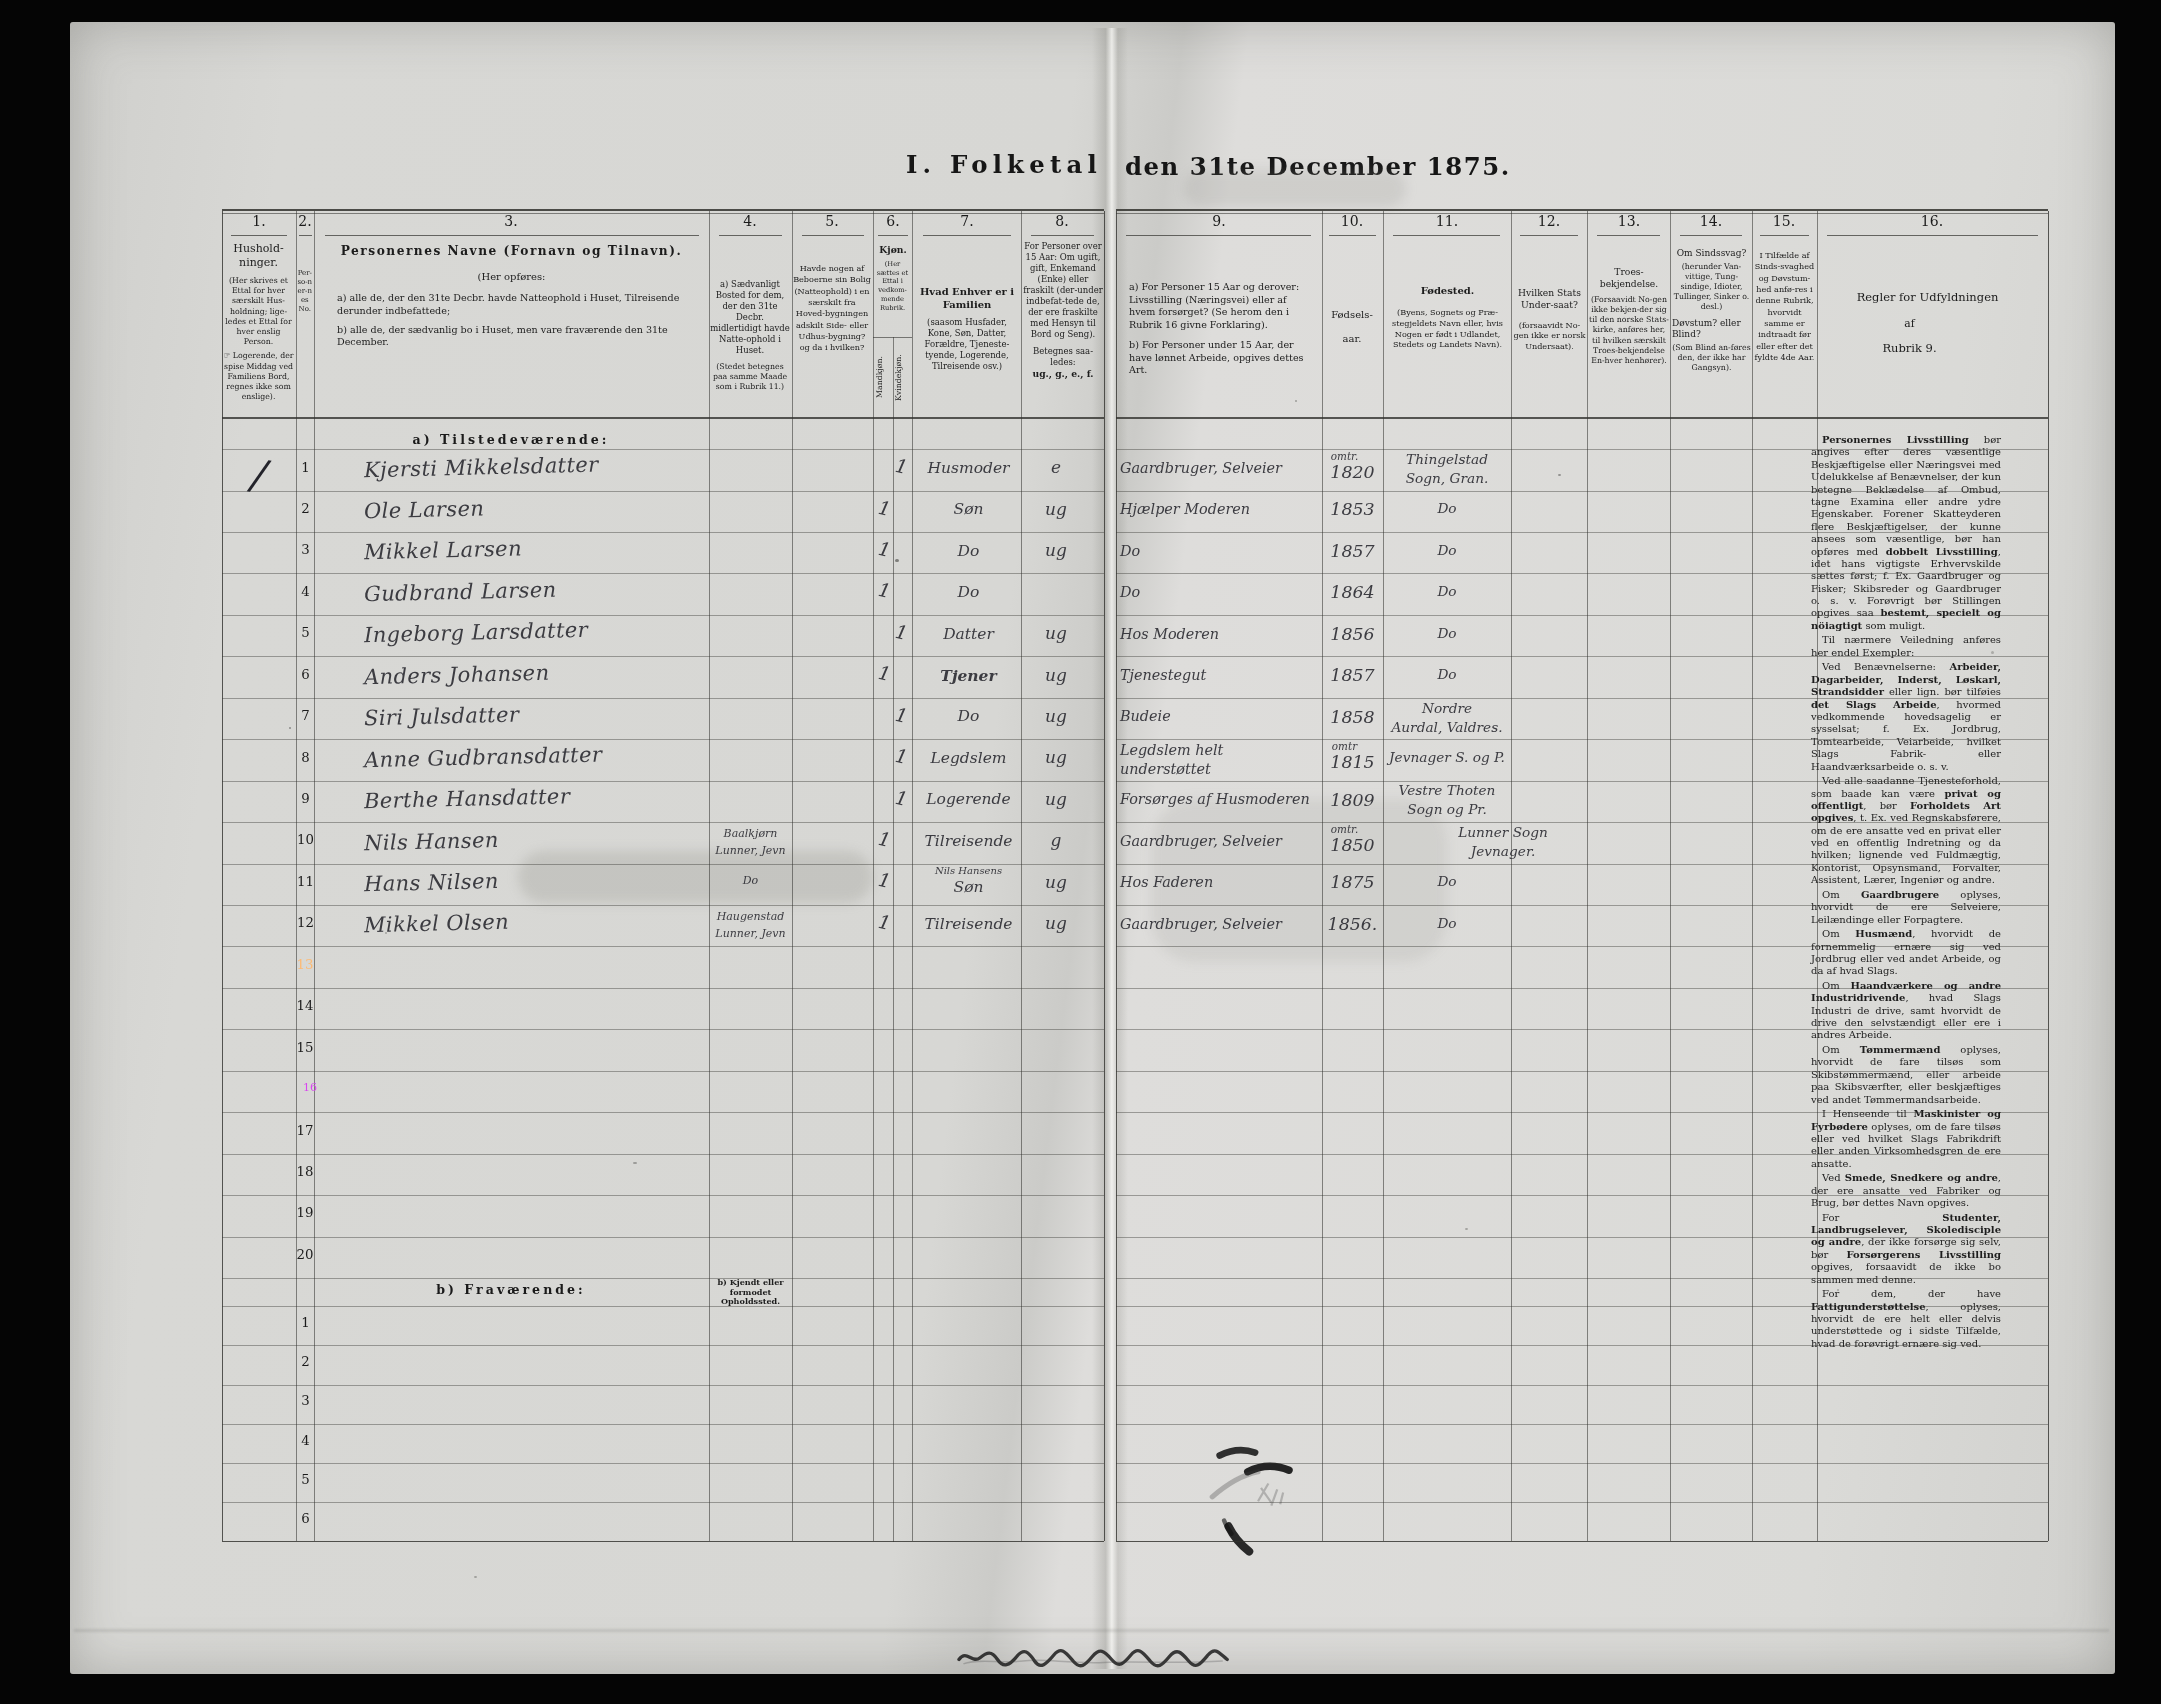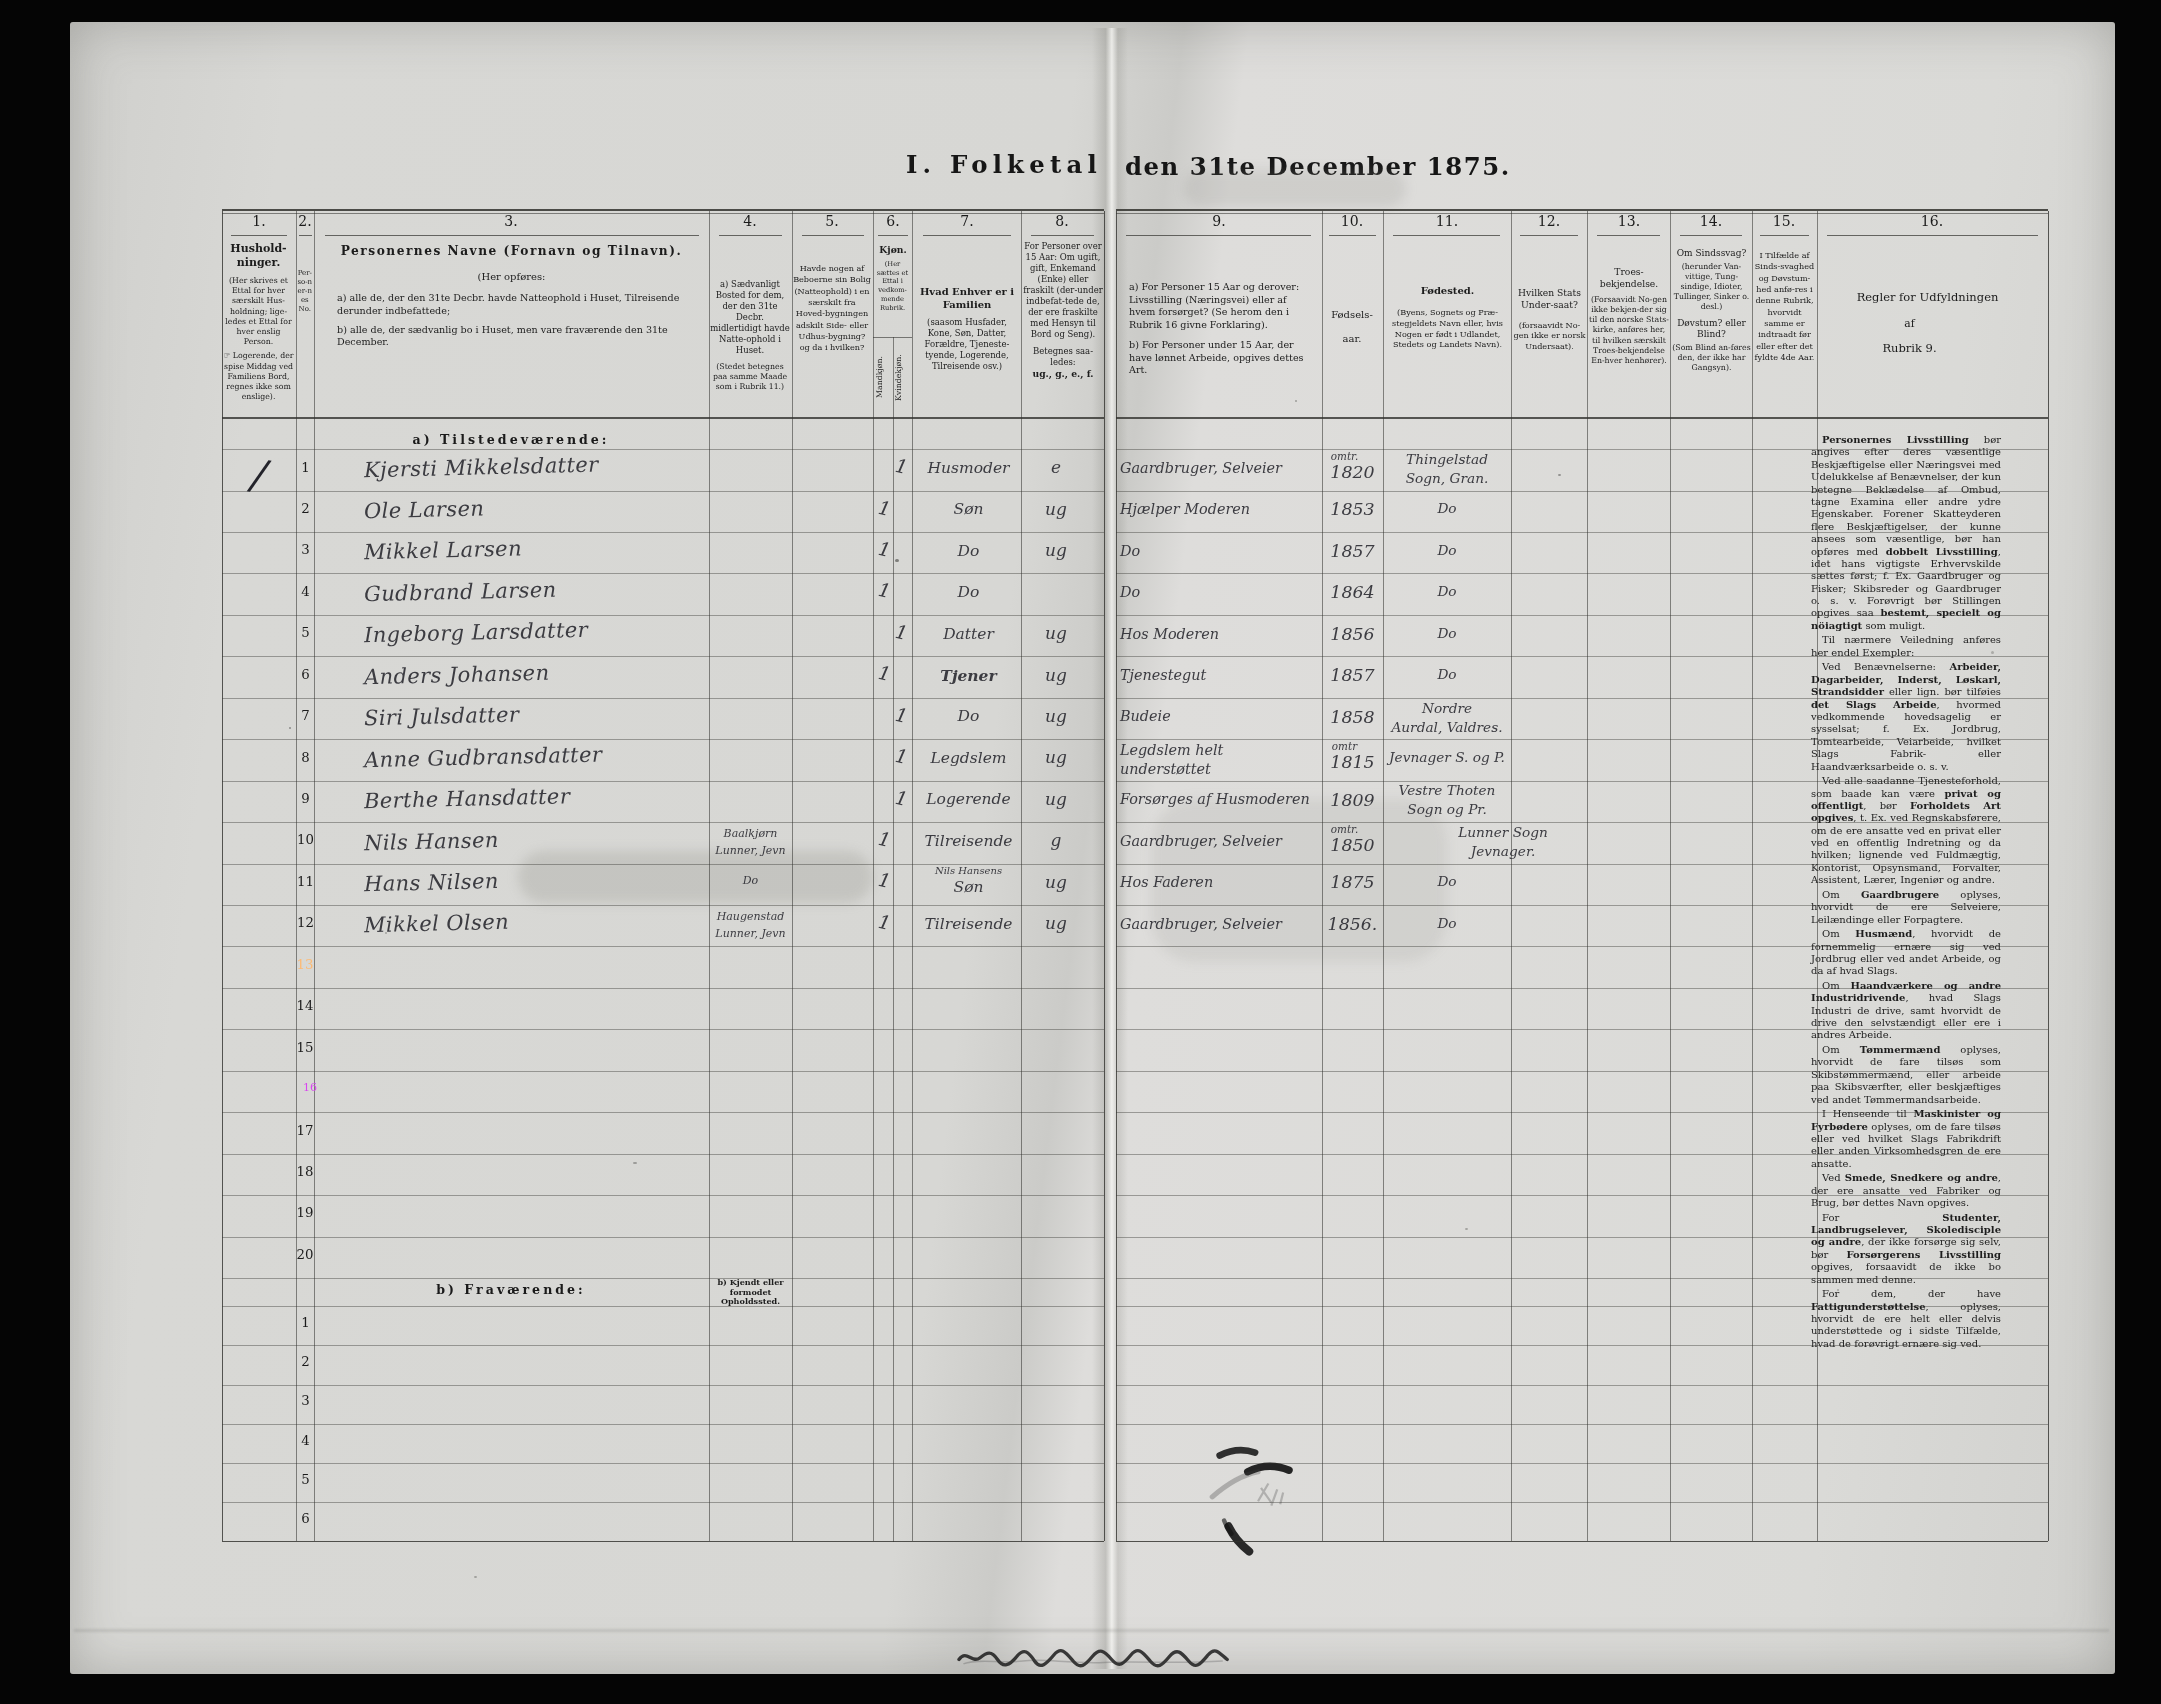--- a/index.html
+++ b/index.html
@@ -195,21 +195,21 @@
     <div style="position: absolute; left: 1520px; top: 235px; width: 58px; height: 1.2px; background: rgba(50, 50, 46, 0.7);"></div>
     <div style="position: absolute; left: 1607px; top: 213px; width: 44px; text-align: center; font-size: 14px; color: rgb(27, 27, 27);">13.</div>
     <div style="position: absolute; left: 1597px; top: 235px; width: 63px; height: 1.2px; background: rgba(50, 50, 46, 0.7);"></div>
     <div style="position: absolute; left: 1689px; top: 213px; width: 44px; text-align: center; font-size: 14px; color: rgb(27, 27, 27);">14.</div>
     <div style="position: absolute; left: 1680px; top: 235px; width: 62px; height: 1.2px; background: rgba(50, 50, 46, 0.7);"></div>
     <div style="position: absolute; left: 1762px; top: 213px; width: 44px; text-align: center; font-size: 14px; color: rgb(27, 27, 27);">15.</div>
     <div style="position: absolute; left: 1760px; top: 235px; width: 49px; height: 1.2px; background: rgba(50, 50, 46, 0.7);"></div>
     <div style="position: absolute; left: 1910px; top: 213px; width: 44px; text-align: center; font-size: 14px; color: rgb(27, 27, 27);">16.</div>
     <div style="position: absolute; left: 1827px; top: 235px; width: 211px; height: 1.2px; background: rgba(50, 50, 46, 0.7);"></div>
     <div style="position: absolute; left: 223px; top: 238px; width: 71px; height: 178px; overflow: hidden; text-align: center; color: rgb(28, 28, 28);">
-      <div style="font-size: 11px; font-weight: 700; margin-top: 4.4px; line-height: 1.2; text-align: center;">Hushold-ninger.</div>
+      <div style="font-size: 11px; font-weight: 400; margin-top: 4.4px; line-height: 1.2; text-align: center;">Hushold-ninger.</div>
       <div style="font-size: 7.8px; margin-top: 7.4px; line-height: 1.3; text-align: center;">(Her skrives et Ettal for hver særskilt Hus-holdning; lige-ledes et Ettal for hver enslig Person.</div>
       <div style="font-size: 7.8px; margin-top: 4.4px; line-height: 1.3; text-align: center;">☞ Logerende, der spise Middag ved Familiens Bord, regnes ikke som enslige).</div>
     </div>
     <div style="position: absolute; left: 297px; top: 238px; width: 15.5px; height: 178px; overflow: hidden; text-align: center; color: rgb(28, 28, 28);">
       <div style="font-size: 7px; margin-top: 31px; line-height: 1.3; text-align: center; word-break: break-all;">Per-so-ner-nes No.</div>
     </div>
     <div style="position: absolute; left: 316px; top: 238px; width: 391px; height: 178px; overflow: hidden; text-align: center; color: rgb(28, 28, 28);">
       <div style="font-size: 12.2px; font-weight: 600; letter-spacing: 1.5px; margin-top: 6px; line-height: 1.2; text-align: center;">Personernes Navne (Fornavn og Tilnavn).</div>
       <div style="font-size: 10px; margin-top: 12px; line-height: 1.2; text-align: center;">(Her opføres:</div>
       <div style="font-size: 9.6px; margin-top: 9px; line-height: 1.35; text-align: left; padding-left: 21px; padding-right: 21px;">a) alle de, der den 31te Decbr. havde Natteophold i Huset, Tilreisende derunder indbefattede;</div>
@@ -251,21 +251,21 @@
       <div style="font-size: 9.2px; margin-top: 49px; line-height: 1.3; text-align: center;">Hvilken Stats Under-saat?</div>
       <div style="font-size: 8.1px; margin-top: 9px; line-height: 1.3; text-align: center;">(forsaavidt No-gen ikke er norsk Undersaat).</div>
     </div>
     <div style="position: absolute; left: 1589px; top: 238px; width: 80px; height: 178px; overflow: hidden; text-align: center; color: rgb(28, 28, 28);">
       <div style="font-size: 9.2px; margin-top: 28px; line-height: 1.25; text-align: center;">Troes-bekjendelse.</div>
       <div style="font-size: 7.8px; margin-top: 6px; line-height: 1.3; text-align: center;">(Forsaavidt No-gen ikke bekjen-der sig til den norske Stats-kirke, anføres her, til hvilken særskilt Troes-bekjendelse En-hver henhører).</div>
     </div>
     <div style="position: absolute; left: 1672px; top: 238px; width: 79px; height: 178px; overflow: hidden; text-align: center; color: rgb(28, 28, 28);">
       <div style="font-size: 9px; margin-top: 10.4px; line-height: 1.2; text-align: center;">Om Sindssvag?</div>
       <div style="font-size: 7.8px; margin-top: 3px; line-height: 1.28; text-align: center;">(herunder Van-vittige, Tung-sindige, Idioter, Tullinger, Sinker o. desl.)</div>
-      <div style="font-size: 9px; margin-top: 6px; line-height: 1.2; text-align: center;">Døvstum? eller Blind?</div>
+      <div style="font-size: 9px; margin-top: 6px; line-height: 1.2; text-align: left;">Døvstum? eller Blind?</div>
       <div style="font-size: 7.8px; margin-top: 3px; line-height: 1.28; text-align: center;">(Som Blind an-føres den, der ikke har Gangsyn).</div>
     </div>
     <div style="position: absolute; left: 1754px; top: 238px; width: 61px; height: 178px; overflow: hidden; text-align: center; color: rgb(28, 28, 28);">
       <div style="font-size: 8.1px; margin-top: 12px; line-height: 1.4; text-align: center;">I Tilfælde af Sinds-svaghed og Døvstum-hed anfø-res i denne Rubrik, hvorvidt samme er indtraadt før eller efter det fyldte 4de Aar.</div>
     </div>
     <div class="hw" style="position: absolute; left: 247px; top: 451px; width: 25px; height: 44px; font-size: 41px; font-style: italic; color: rgb(35, 35, 42); transform: rotate(8deg); text-align: center;">/</div>
     <div style="position: absolute; left: 295px; top: 460px; width: 21px; text-align: center; font-size: 13.3px; color: rgb(28, 28, 28);">1</div>
     <div class="hw" style="position: absolute; left: 364px; top: 454px; width: 348px; font-size: 21px; letter-spacing: 0.4px; transform: rotate(-1.4deg); white-space: nowrap;">Kjersti Mikkelsdatter</div>
     <div class="hw" style="position: absolute; left: 892px; top: 455px; width: 19px; text-align: center; font-size: 19px; transform: rotate(12deg);">1</div>
     <div class="hw" style="position: absolute; left: 915px; top: 459px; width: 107px; text-align: center; font-size: 15.5px;">Husmoder</div>

